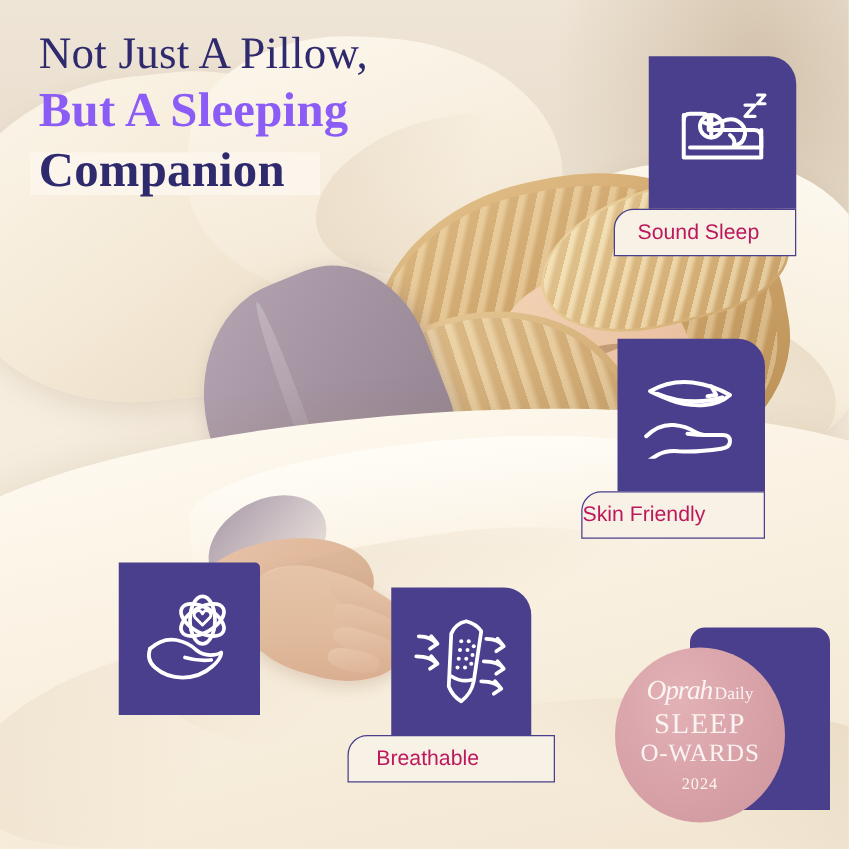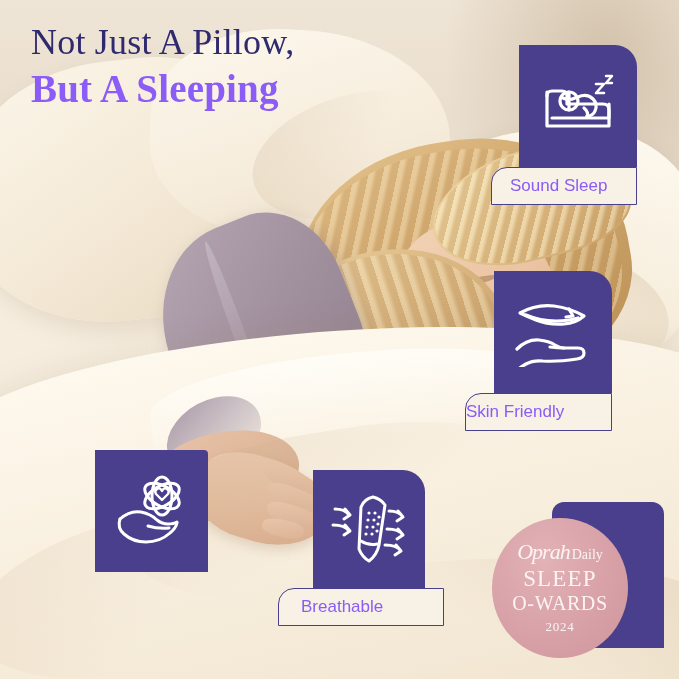--- a/index.html
+++ b/index.html
@@ -277,21 +277,21 @@
     background:#4A3F8C;
     display:flex; align-items:center; justify-content:center;
     position:relative;
   }
   .tile svg { display:block; }
   .cap {
     background:#F7F1E6;
     border:1.3px solid #4A3F8C;
     display:flex; align-items:center;
     font-size:17px;
-    color:#8b5cf6;
+    color:#be185d;
     white-space:nowrap;
     position:relative;
   }
 
   
   #badge-sound-sleep { left:519px; top:45px; }
   #badge-sound-sleep .tile {
     width:118px; height:122px;
     border-radius:0 22px 0 0;
   }
@@ -433,20 +433,24 @@
     <div class="finger f4"></div>
 
     <div class="duvet-fold-a"></div>
     <div class="duvet-fold-b"></div>
     <div class="duvet-fold-c"></div>
   </div>
 
   <div class="headline">
     <div class="hl-line hl1">Not Just A Pillow,</div>
     <div class="hl-line hl2">But A Sleeping</div>
+    <div class="hl3wrap">
+      <span class="hl3-bg"></span>
+      <span class="hl-line hl3">Companion</span>
+    </div>
   </div>
 
   <div class="badge" id="badge-sound-sleep">
     <div class="tile">
       <span>
         <svg width="80" height="72" viewBox="0 0 80 72" fill="none" stroke="#FFFFFF" stroke-width="3.2" stroke-linecap="round" stroke-linejoin="round">
           <path d="M9 22 v34 M9 56 H71 M71 34 v22"></path>
           <path d="M9 26 q0-5 5-5 h10 q5 0 5 5 v8 h36 q6 0 6 6 v8 H14"></path>
           <circle cx="31" cy="31" r="9"></circle>
           <path d="M25 28 q6 3 12 0 M31 22 v18"></path>

